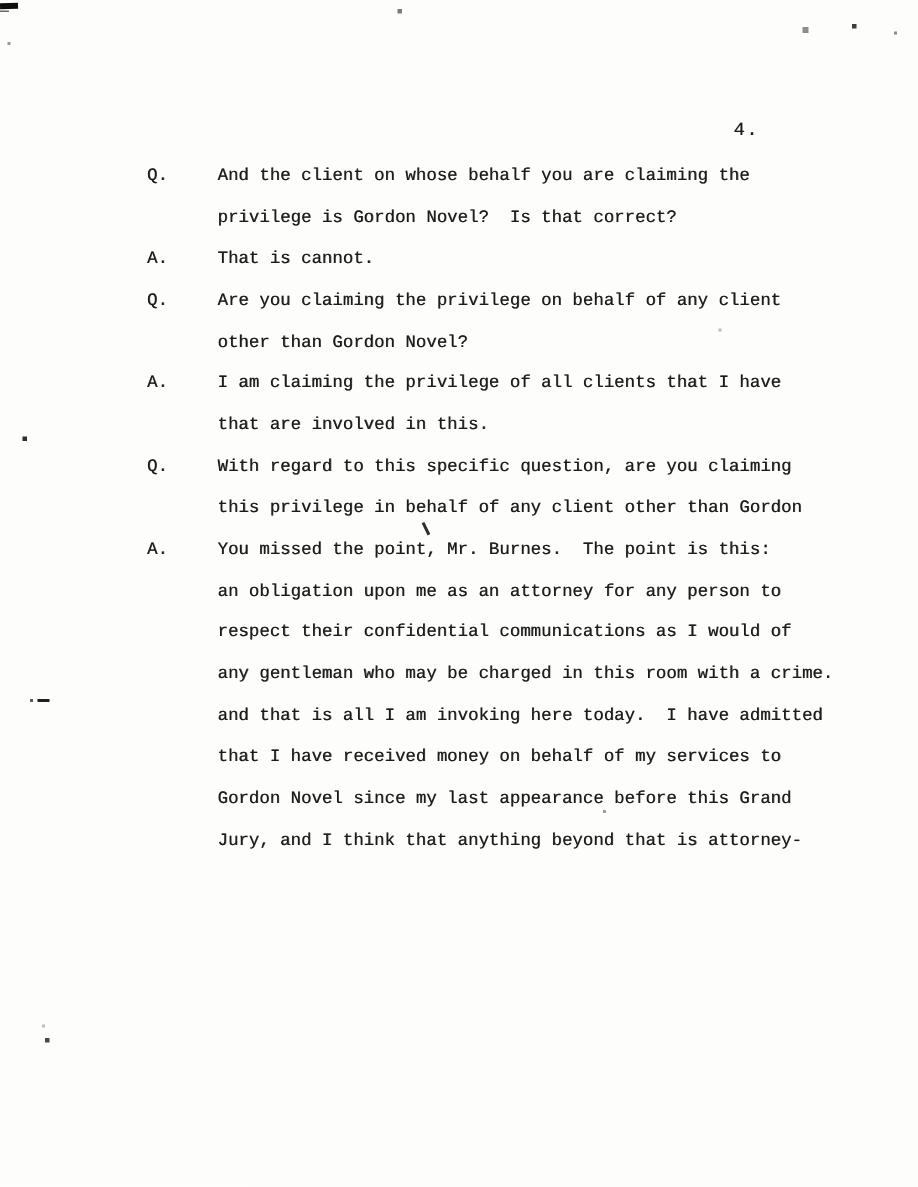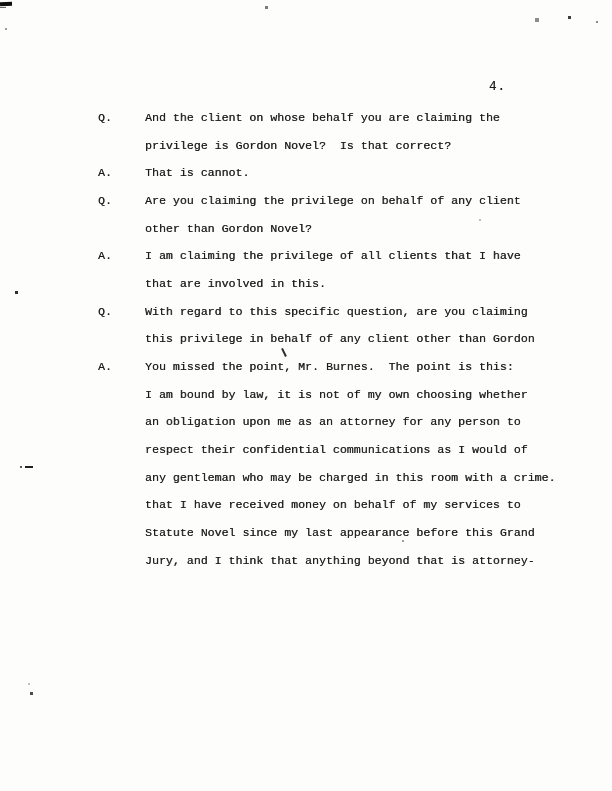--- a/index.html
+++ b/index.html
@@ -110,26 +110,26 @@
     <div class="lines">
           <div class="line">With regard to this specific question, are you claiming</div>
           <div class="line">this privilege in behalf of any client other than Gordon</div>
         </div>
   </div>
 
   <div class="qa-block">
     <div class="speaker">A.</div>
     <div class="lines">
           <div class="line">You missed the point, Mr. Burnes.  The point is this:</div>
-          <div class="line">I am bound by law, it is not of my own choosing whether</div>
           <div class="line">an obligation upon me as an attorney for any person to</div>
           <div class="line">respect their confidential communications as I would of</div>
           <div class="line">any gentleman who may be charged in this room with a crime.</div>
+          <div class="line">and that is all I am invoking here today.  I have admitted</div>
           <div class="line">that I have received money on behalf of my services to</div>
-          <div class="line">Statute Novel since my last appearance before this Grand</div>
+          <div class="line">Gordon Novel since my last appearance before this Grand</div>
           <div class="line">Jury, and I think that anything beyond that is attorney-</div>
         </div>
   </div>
 </div>
 
   <div class="art corner-dash"></div>
   <div class="art corner-dash-tail"></div>
   <div class="art speck-a"></div>
   <div class="art speck-b"></div>
   <div class="art speck-c"></div>

